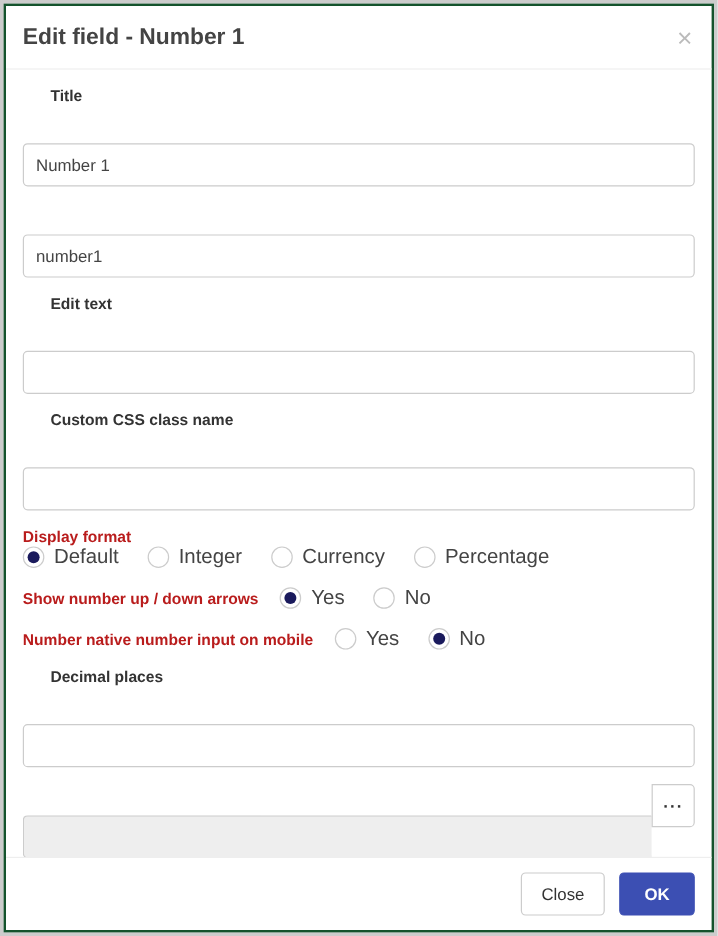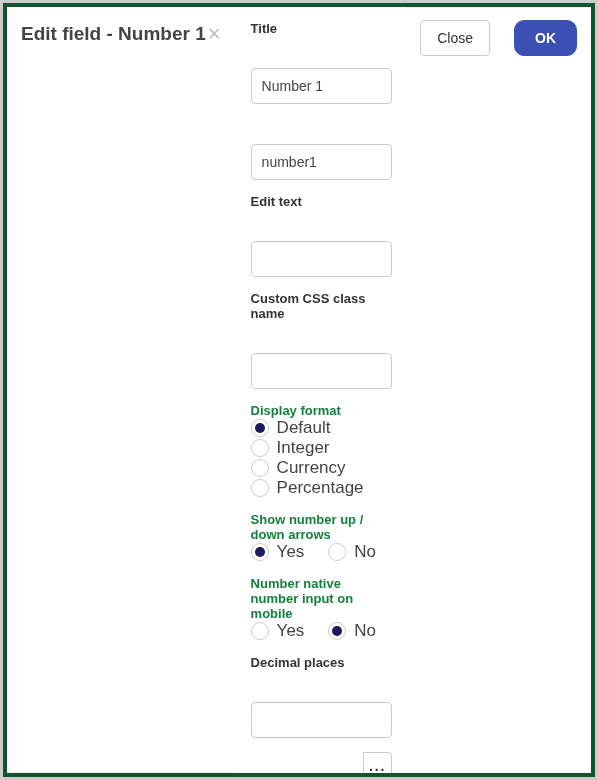--- a/index.html
+++ b/index.html
@@ -12,22 +12,22 @@
       background: #ccc;
       width: 598px;
       height: 780px;
       padding: 3px;
     }
     .modal {
       background: #fff;
       width: 100%;
       height: 100%;
       display: flex;
-      flex-direction: row;
-      border: 4px solid #14532d;
+      flex-direction: column;
+      border: 2px solid #14532d;
     }
     .modal-header {
       padding: 16px 14px 14px 14px;
       border-bottom: 1px solid #eee;
       display: flex;
       justify-content: space-between;
       align-items: flex-start;
     }
     .modal-title {
       font-size: 19px;
@@ -57,25 +57,26 @@
       align-items: center;
       margin-bottom: 14px;
       flex-wrap: wrap;
     }
     .form-label {
       font-size: 13px;
       font-weight: 700;
       color: #333;
       display: block;
       margin-bottom: 6px;
+      margin-left: 23px;
     }
     .form-label-inline {
       font-size: 13px;
       font-weight: 700;
-      color: #15803d;
+      color: #b91c1c;
       margin-right: 18px;
     }
     .sublabel {
       font-weight: 400;
       font-size: 12px;
       color: #666;
     }
     .form-input {
       width: 100%;
       height: 36px;
@@ -139,39 +140,38 @@
       color: #333;
       display: flex;
       align-items: center;
       justify-content: center;
     }
     .modal-footer {
       border-top: 1px solid #eee;
       padding: 12px 14px;
       display: flex;
       justify-content: flex-end;
-      gap: 24px;
+      gap: 12px;
     }
     .btn {
       height: 36px;
       padding: 0 16px;
       font-size: 14px;
       border-radius: 4px;
       cursor: pointer;
       border: 1px solid #ccc;
       background: #fff;
       color: #333;
     }
     .btn-primary {
       background: #3c4fb3;
       border-color: #3c4fb3;
       color: #fff;
       font-weight: 600;
       padding: 0 20px;
-      border-radius: 10px;
     }
   </style>
 </head>
 <body>
 
 <div class="modal">
   <div class="modal-header">
     <div class="modal-title">Edit field - Number 1</div>
     <button class="close-btn">×</button>
   </div>

